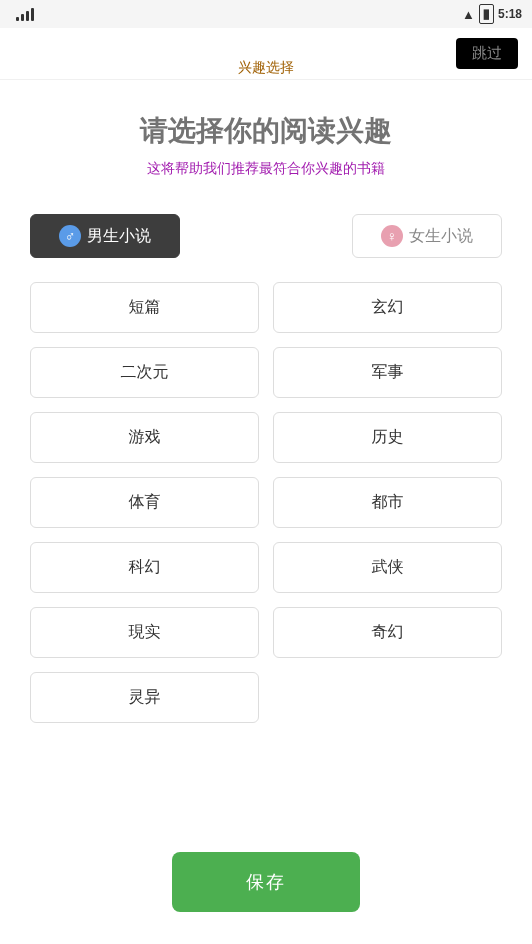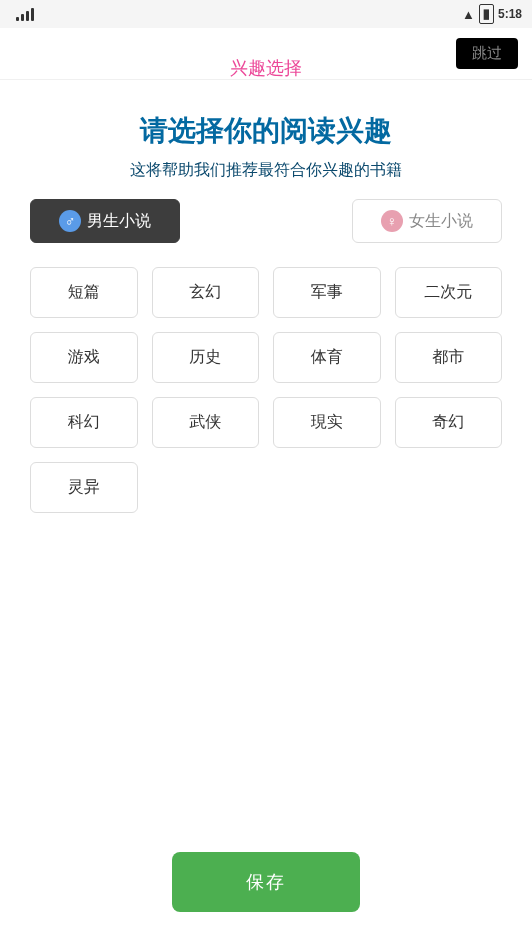--- a/index.html
+++ b/index.html
@@ -43,23 +43,23 @@
       width: 100%;
       height: 52px;
       display: flex;
       align-items: center;
       justify-content: center;
       position: relative;
       background: #fff;
       border-bottom: 1px solid #f0f0f0;
     }
     .nav-title {
-      font-size: 18px;
+      font-size: 14px;
       font-weight: 500;
-      color: #ec4899;
+      color: #a16207;
       margin-top: 29px;
     }
     .skip-btn {
       position: absolute;
       right: 14px;
       background: #000000;
       border: none;
       border-radius: 4px;
       padding: 6px 16px;
       font-size: 15px;
@@ -68,28 +68,28 @@
     }
 
     
     .main {
       padding: 32px 30px 0 30px;
     }
     .main-title {
       text-align: center;
       font-size: 28px;
       font-weight: 600;
-      color: #0369a1;
+      color: #737373;
       margin-bottom: 10px;
     }
     .main-subtitle {
       text-align: center;
-      font-size: 16px;
-      color: #0c4a6e;
-      margin-bottom: 18px;
+      font-size: 14px;
+      color: #a21caf;
+      margin-bottom: 36px;
     }
 
     
     .gender-row {
       display: flex;
       align-items: center;
       justify-content: space-between;
       margin-bottom: 24px;
     }
     .gender-btn {
@@ -126,21 +126,21 @@
       color: #fff;
     }
     .gender-icon.female {
       background: #e8a0b0;
       color: #fff;
     }
 
     
     .tags-grid {
       display: grid;
-      grid-template-columns: repeat(4, 1fr);
+      grid-template-columns: repeat(2, 1fr);
       gap: 14px 14px;
     }
     .tag-btn {
       border: 1.5px solid #ddd;
       background: #fff;
       border-radius: 6px;
       padding: 14px 8px;
       font-size: 16px;
       color: #333;
       text-align: center;
@@ -219,22 +219,22 @@
     <button class="gender-btn inactive">
       <span class="gender-icon female">♀</span>
       <span>女生小说</span>
     </button>
   </div>
 
   <div class="tags-grid" id="tags-grid">
 
   <button class="tag-btn">短篇</button>
       <button class="tag-btn">玄幻</button>
+      <button class="tag-btn">二次元</button>
       <button class="tag-btn">军事</button>
-      <button class="tag-btn">二次元</button>
       <button class="tag-btn">游戏</button>
       <button class="tag-btn">历史</button>
       <button class="tag-btn">体育</button>
       <button class="tag-btn">都市</button>
       <button class="tag-btn">科幻</button>
       <button class="tag-btn">武侠</button>
       <button class="tag-btn">現实</button>
       <button class="tag-btn">奇幻</button>
       <button class="tag-btn">灵异</button>
     </div>

